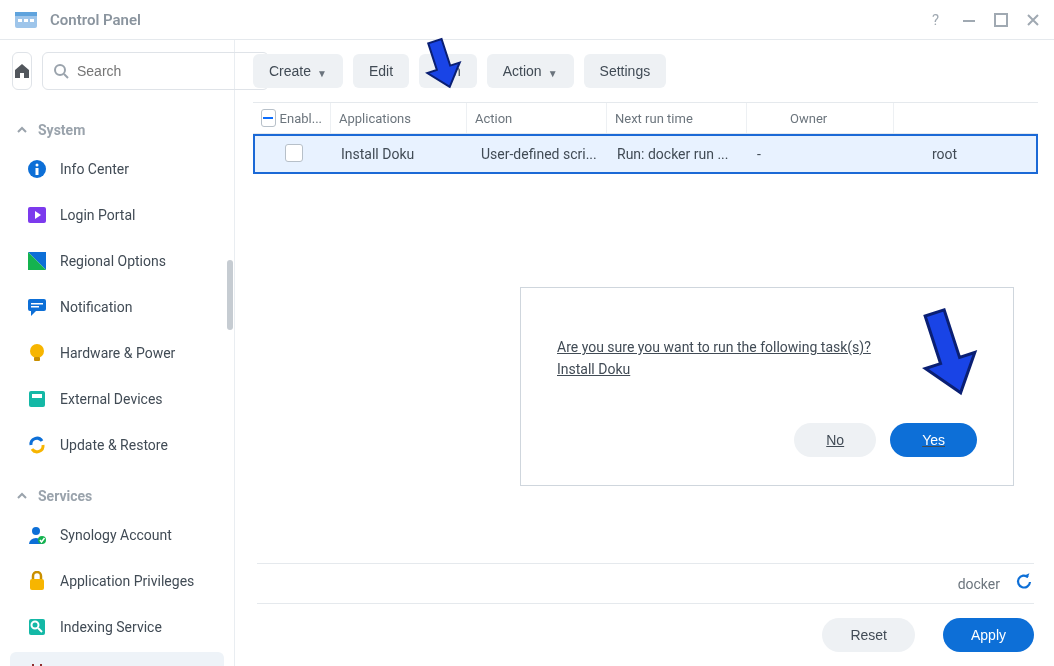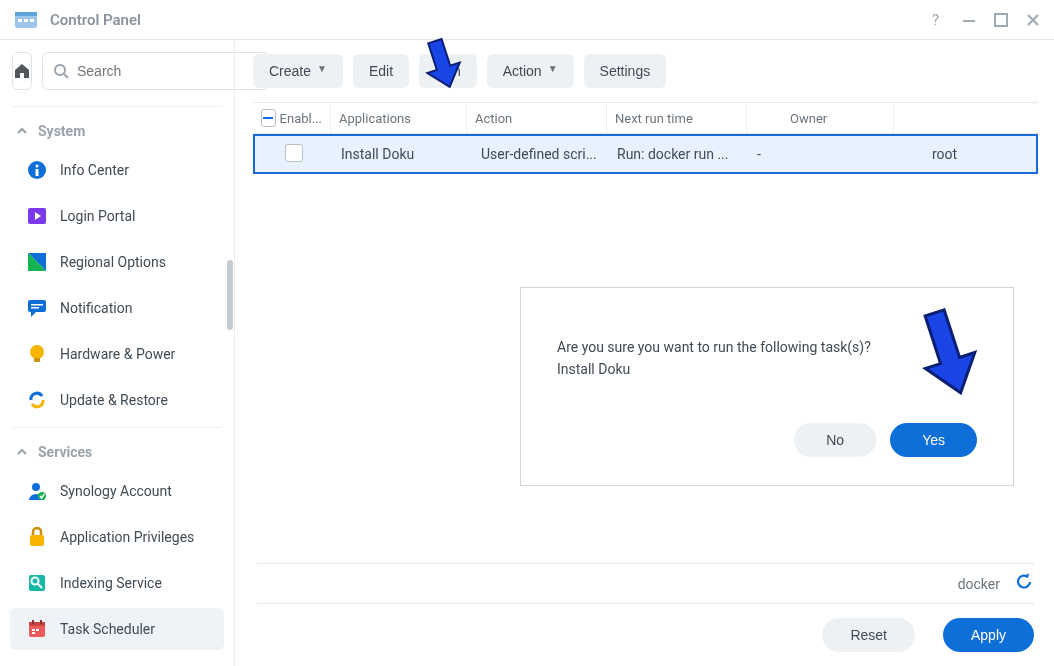--- a/index.html
+++ b/index.html
@@ -28,41 +28,41 @@
     .section-header { display: flex; align-items: center; padding: 12px 16px 8px 16px; color: #9aa3ac; font-weight: 700; font-size: 14px; cursor: pointer; }
     .section-header svg { margin-right: 10px; }
     
     .nav-item { display: flex; align-items: center; padding: 10px 16px; margin: 2px 10px; border-radius: 6px; cursor: pointer; color: #414b55; }
     .nav-item.active { background: #eef3f8; }
     .nav-item .nav-icon { width: 22px; height: 22px; margin-right: 12px; display: flex; align-items: center; justify-content: center; }
     
     
     .main { flex: 1; display: flex; flex-direction: column; position: relative; }
     .toolbar { display: flex; gap: 10px; padding: 14px 18px; }
-    .tbtn { background: #eef1f4; border: none; border-radius: 6px; padding: 9px 16px; font-size: 14px; color: #414b55; cursor: pointer; display: inline-flex; align-items: flex-start; gap: 6px; }
+    .tbtn { background: #eef1f4; border: none; border-radius: 6px; padding: 9px 16px; font-size: 14px; color: #414b55; cursor: pointer; display: inline-flex; align-items: flex-end; gap: 6px; }
     .tbtn .caret { font-size: 10px; color: #6a737c; }
     
     
     .table-wrap { padding: 0 18px; }
     .thead { display: flex; border-top: 1px solid #e5e9ed; border-bottom: 1px solid #e5e9ed; color: #6c757d; font-size: 13px; height: 32px; align-items: center; }
     .thead .th { padding: 0 8px; border-right: 1px solid #edf0f3; height: 100%; display: flex; align-items: center; gap: 4px; }
     .col-enable { width: 78px; }
     .col-task { width: 140px; }
     .col-app { width: 136px; }
     .col-action { width: 140px; }
     .col-next { width: 140px; }
     .col-owner { width: 112px; margin-left: 35px; }
     
     .trow { display: flex; align-items: center; height: 40px; border: 2px solid #1b69d6; background: #e8f2ff; font-size: 14px; color: #414b55; }
     .trow .td { padding: 0 8px; overflow: hidden; white-space: nowrap; text-overflow: ellipsis; }
     .chk { width: 18px; height: 18px; border: 1px solid #b7c0c9; border-radius: 3px; background: #fff; display: inline-flex; align-items: center; justify-content: center; }
     .chk.indet::after { content: ""; display: block; width: 10px; height: 2px; background: #0d6efd; }
     
     
-    .dialog { position: absolute; left: 285px; top: 247px; width: 494px; border: 1px solid #cfd6dd; background: #fff; padding: 48px 36px 28px 36px; }
+    .dialog { position: absolute; left: 285px; top: 247px; width: 494px; border: 1px solid #cfd6dd; background: #fff; padding: 48px 36px 28px 36px; text-decoration: underline; }
     .dialog .msg { color: #414b55; font-size: 14px; line-height: 1.6; }
     .dialog .dbtns { display: flex; justify-content: flex-end; gap: 14px; margin-top: 42px; }
     .dbtn { border: none; border-radius: 999px; padding: 9px 32px; font-size: 14px; cursor: pointer; }
     .dbtn.no { background: #eef1f4; color: #414b55; }
     .dbtn.yes { background: #0d6fd7; color: #fff; }
     
     
     .arrow { position: absolute; pointer-events: none; }
     
     
@@ -177,20 +177,29 @@
       <span>Notification</span>
     </div>
     <div class="nav-item">
       <span class="nav-icon">
           <svg width="20" height="20" viewBox="0 0 20 20">
             <circle cx="10" cy="8" r="7" fill="#f7b500"></circle>
             <rect x="7" y="14" width="6" height="4" rx="1" fill="#c98f00"></rect>
           </svg>
         </span>
       <span>Hardware &amp; Power</span>
+    </div>
+    <div class="nav-item">
+      <span class="nav-icon">
+          <svg width="20" height="20" viewBox="0 0 20 20">
+            <rect x="2" y="2" width="16" height="16" rx="2" fill="#14b8a6"></rect>
+            <rect x="5" y="5" width="10" height="4" fill="#fff"></rect>
+          </svg>
+        </span>
+      <span>External Devices</span>
     </div>
     <div class="nav-item">
       <span class="nav-icon">
           <svg width="20" height="20" viewBox="0 0 20 20">
             <path d="M4 10 A6 6 0 0 1 15 6" stroke="#0d6fd7" stroke-width="3" fill="none"></path>
             <path d="M16 10 A6 6 0 0 1 5 14" stroke="#f7b500" stroke-width="3" fill="none"></path>
             <path d="M13 2 L15 6 L11 5 Z" fill="#0d6fd7"></path>
             <path d="M7 18 L5 14 L9 15 Z" fill="#f7b500"></path>
           </svg>
         </span>

